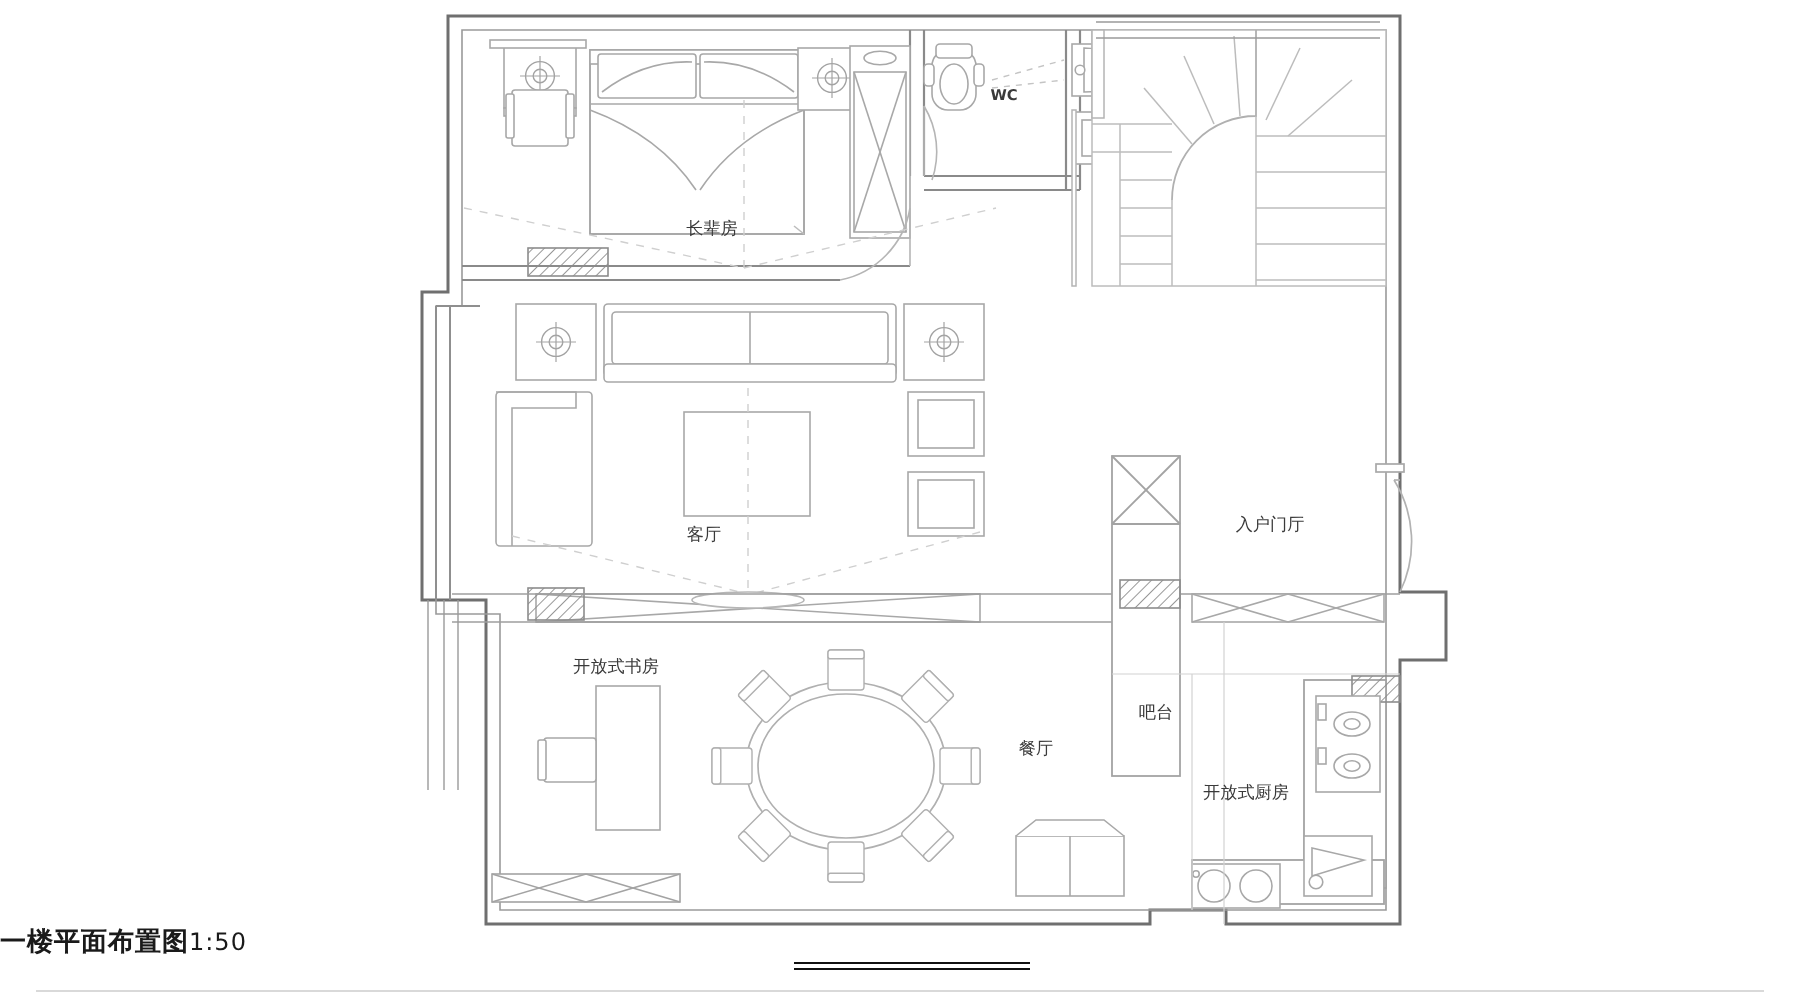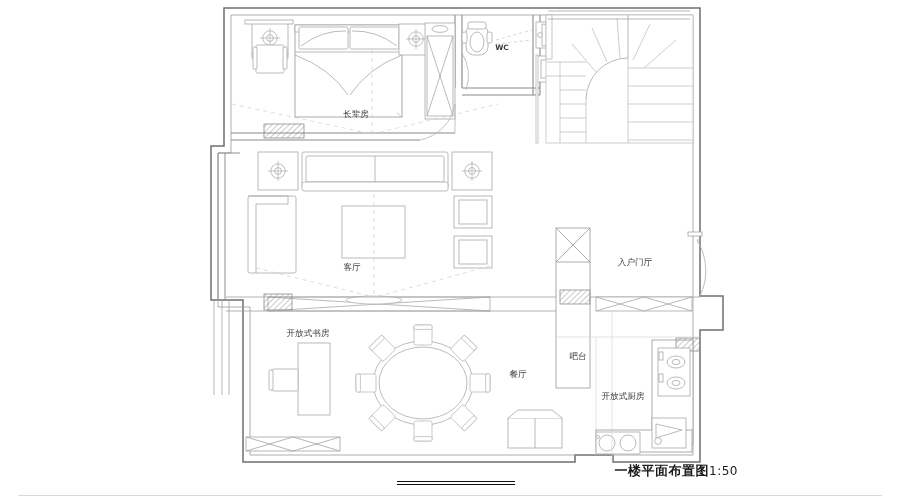--- a/index.html
+++ b/index.html
@@ -5,21 +5,21 @@
 <style>
   html,body{margin:0;padding:0;background:#ffffff;}
   body{
     width:900px;height:500px;
     font-family:"Liberation Sans","DejaVu Sans",sans-serif;
     position:relative;overflow:hidden;
   }
   #plan-root{position:absolute;left:0;top:0;width:900px;height:500px;}
   svg{display:block;}
   .ttl{
-    position:absolute;left:0;top:462px;width:738px;text-align:right;
+    position:absolute;left:0;top:462px;width:738px;text-align:left;
     font-size:13px;color:#1a1a1a;font-weight:700;letter-spacing:.5px;
     font-family:"DejaVu Sans","Liberation Sans",sans-serif;
   }
   .ttl .scale{font-weight:400;font-size:12px;}
   .ttl-rule{position:absolute;left:397px;top:481px;width:118px;border-top:1.4px solid #111;}
   .ttl-rule2{position:absolute;left:397px;top:484px;width:118px;border-top:.8px solid #111;}
   .foot-rule{position:absolute;left:18px;top:495px;width:864px;border-top:1px solid #d9d9d9;}
 </style>
 </head>
 <body>

